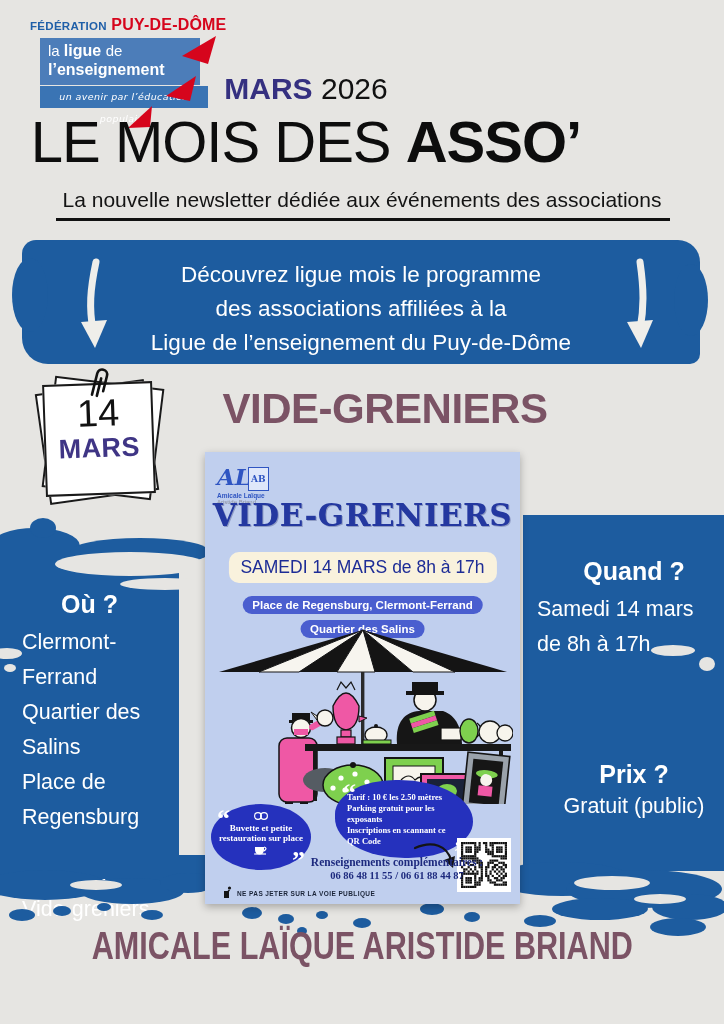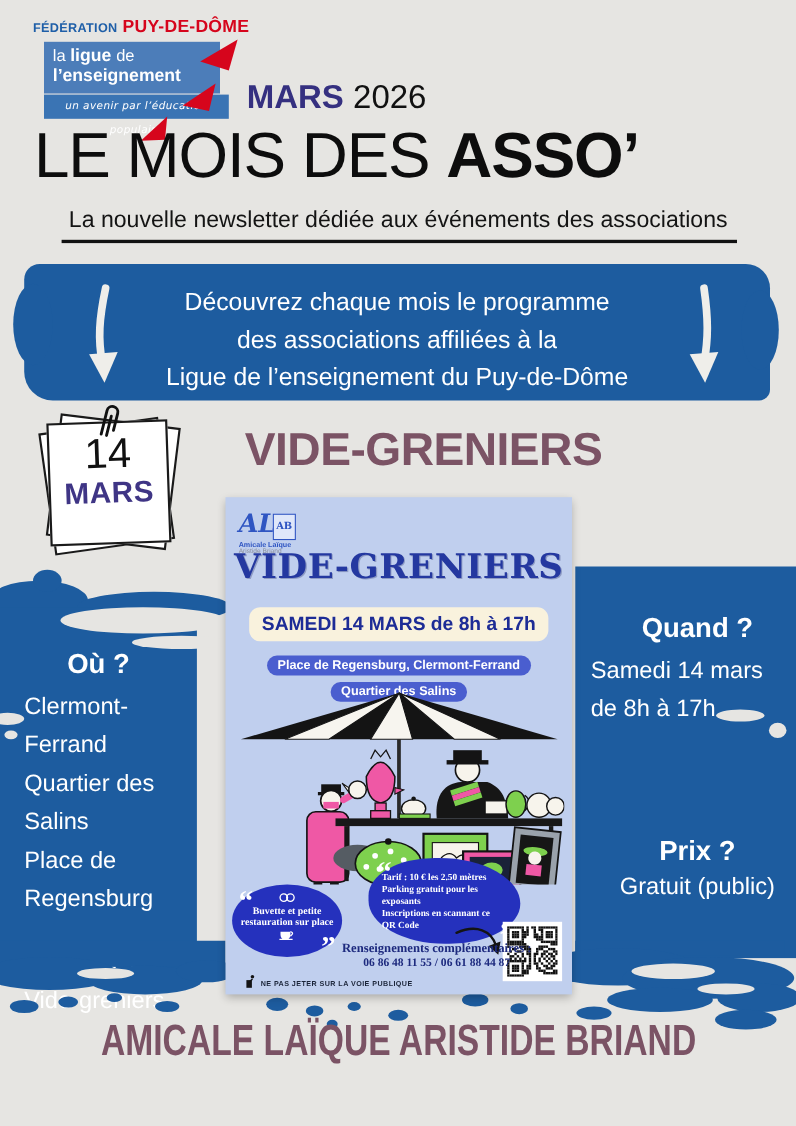--- a/index.html
+++ b/index.html
@@ -62,21 +62,21 @@
   .poster{left:205px;top:452px;width:315px;height:452px;background:#c0cfee;box-shadow:0 3px 8px rgba(0,0,0,.28);}
   .alab{left:12px;top:14px;width:90px;}
   .alab-mark{font-family:"DejaVu Serif",serif;font-style:italic;font-weight:700;color:#2f55c2;font-size:23px;line-height:22px;}
   .alab-badge{display:inline-block;font-size:9px;font-style:normal;border:1.5px solid #2f55c2;padding:0 2px;
               vertical-align:3px;margin-left:-3px;background:#dfe7fa;}
   .alab-sub1{font-size:6.5px;font-weight:700;color:#2f55c2;margin-top:1px;}
   .alab-sub2{font-size:6px;color:#8a8f9c;}
   .poster-title{left:0;top:45px;width:315px;text-align:center;font-family:"DejaVu Serif",serif;font-weight:700;
                 font-size:31px;color:#2438a0;letter-spacing:.5px;text-shadow:1px 1px 0 rgba(25,35,100,.3);}
   .pill-date{left:50%;top:100px;transform:translateX(-50%);background:#f9f2dd;border-radius:10px;
-             padding:5px 12px;font-size:17.5px;font-weight:700;color:#1d2c96;white-space:nowrap;}
+             padding:5px 12px;font-size:17.5px;font-weight:400;color:#1d2c96;white-space:nowrap;}
   .pill-loc{left:50%;transform:translateX(-50%);background:#4a5ecf;border-radius:11px;color:#fff;
             font-weight:700;font-size:11.5px;padding:3px 10px;white-space:nowrap;}
   .bubble{background:#2531bd;color:#fff;text-align:center;font-family:"Liberation Serif",serif;}
   .bubble-left{left:6px;top:352px;width:100px;height:66px;border-radius:50%;font-size:9px;font-weight:700;}
   .bubble-right{left:130px;top:328px;width:120px;height:70px;border-radius:45% 55% 48% 52%;
                 font-size:8.5px;font-weight:700;text-align:left;padding:8px 6px 0 12px;line-height:11px;}
   .quote{position:absolute;font-family:"Liberation Serif",serif;font-weight:700;color:#fff;font-size:26px;line-height:10px;}
   .contact{left:72px;top:404px;width:240px;text-align:center;color:#1d2a7e;font-family:"Liberation Serif",serif;}
   .contact .c1{font-size:11.5px;font-weight:700;}
   .contact .c2{font-size:10.5px;font-weight:700;margin-top:2px;}
@@ -121,21 +121,21 @@
   <div class="abs banner">
     <svg class="arrow l" viewBox="0 0 44 94">
       <path d="M22 6 C 16 34, 15 52, 19 74" stroke="#efeeea" stroke-width="7" fill="none" stroke-linecap="round"></path>
       <polygon points="7,66 21,92 33,64" fill="#efeeea"></polygon>
     </svg>
     <svg class="arrow r" viewBox="0 0 44 94">
       <path d="M24 6 C 28 34, 28 52, 24 74" stroke="#efeeea" stroke-width="7" fill="none" stroke-linecap="round"></path>
       <polygon points="11,66 25,92 37,64" fill="#efeeea"></polygon>
     </svg>
     <div class="banner-text">
-      <span>Découvrez chaque mois le programme</span><br>
+      <span>Découvrez ligue mois le programme</span><br>
       <span>des associations affiliées à la</span><br>
       <span>Ligue de l’enseignement du Puy-de-Dôme</span>
     </div>
   </div>
 
   <div class="abs note">
     <div class="paper p1"></div>
     <div class="paper p2"></div>
     <div class="paper p3">
       <div class="note-day">14</div>

